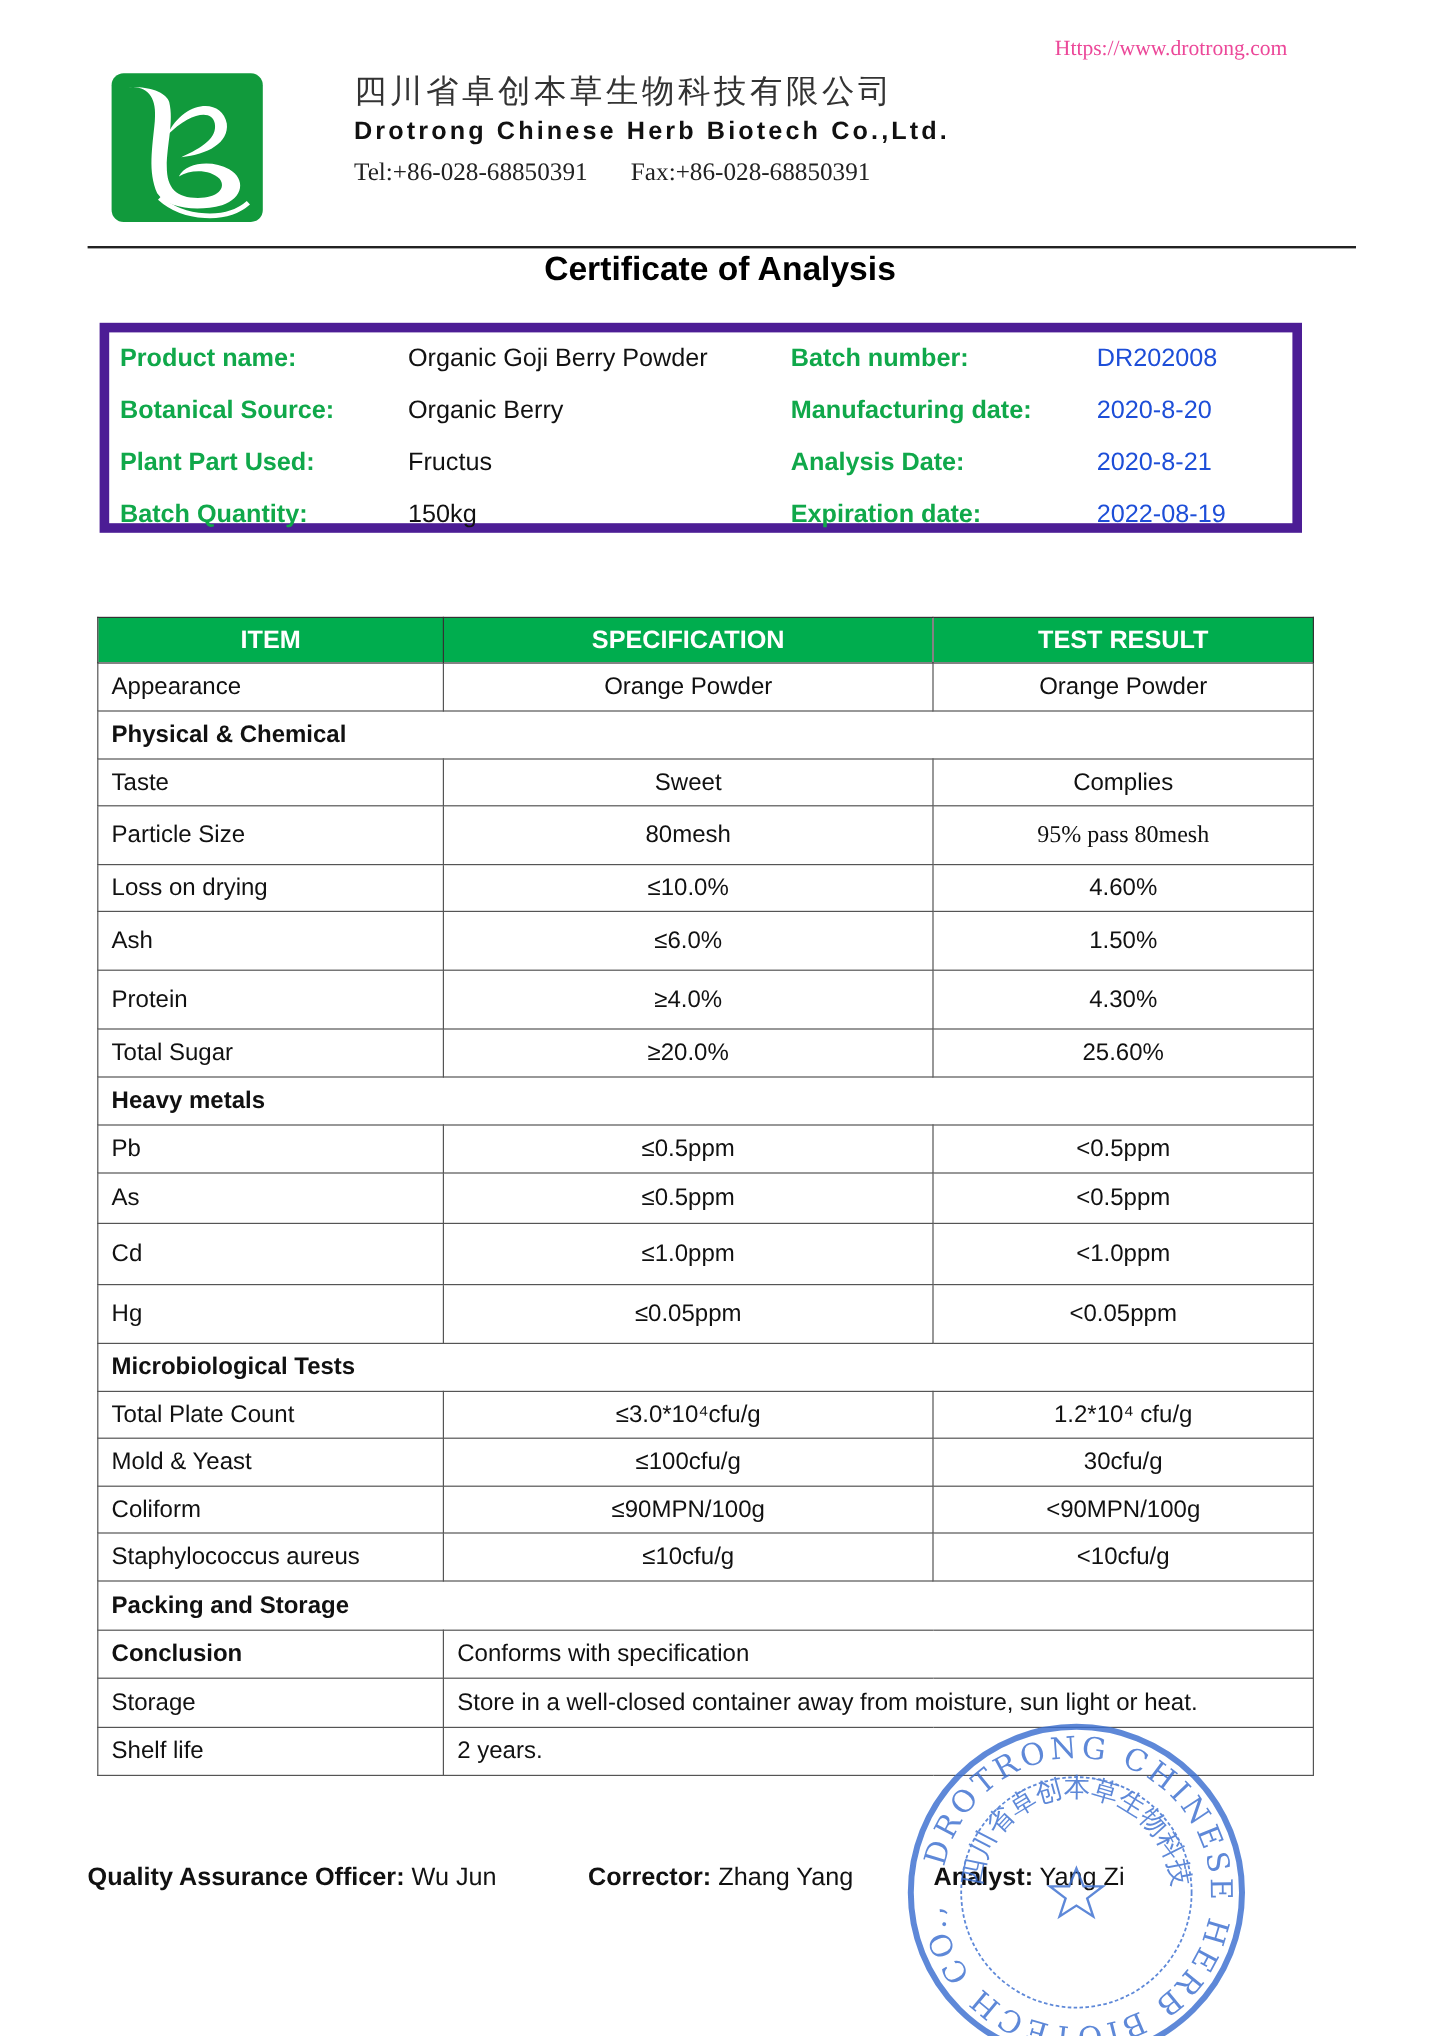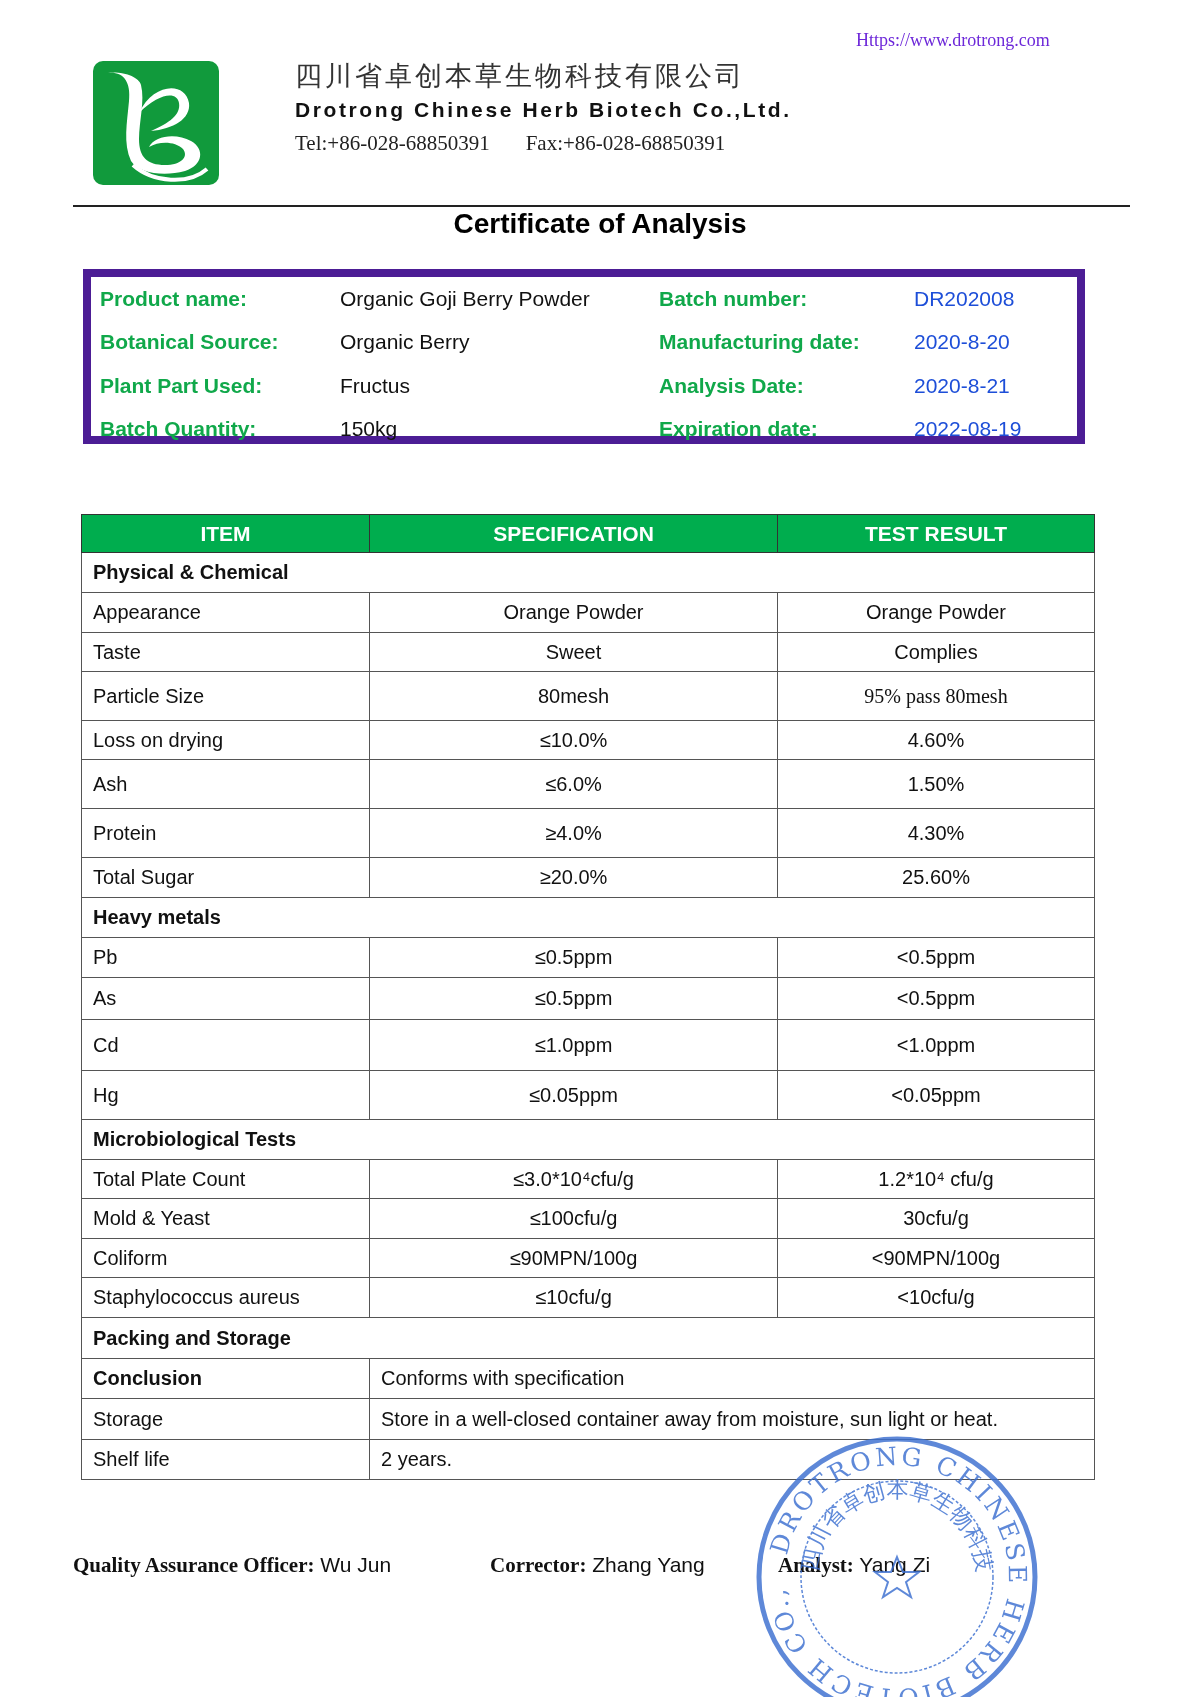--- a/index.html
+++ b/index.html
@@ -1,38 +1,38 @@
 <!DOCTYPE html>
 <html><head>
 <meta charset="utf-8">
 <style>
   html, body { margin:0; padding:0; background:#ffffff; }
   body { width:1200px; height:1697px; position:relative; overflow:hidden; font-family:"Liberation Sans", sans-serif; color:#111; }
   .abs { position:absolute; }
-  .url { left:856px; top:30px; font-family:"Liberation Serif", serif; font-size:18px; color:#6d28d9; }
+  .url { left:879px; top:30px; font-family:"Liberation Serif", serif; font-size:18px; color:#ec4899; }
   .logo { left:93px; top:61px; width:126px; height:124px; background:#119a3c; border-radius:10px; overflow:hidden; }
   .logo svg { width:126px; height:124px; display:block; }
   .cn-name { left:295px; top:58px; font-family:"DejaVu Serif", serif; font-size:27px; letter-spacing:3px; color:#333; }
   .en-name { left:295px; top:98px; font-size:21px; font-weight:bold; letter-spacing:2.6px; color:#111; }
   .tel { left:295px; top:131px; font-family:"Liberation Serif", serif; font-size:21px; color:#222; word-spacing:2px; }
   .tel .fax { margin-left:36px; }
   .rule { left:73px; top:205px; width:1057px; height:2px; background:#222; }
   .title { left:0; width:1200px; top:208px; text-align:center; font-size:28px; font-weight:bold; color:#000; }
   .infobox { left:83px; top:269px; width:1002px; height:175px; border:8px solid #4c1d95; box-sizing:border-box; }
   .info-row { position:absolute; left:0; width:100%; height:40px; font-size:21px; }
   .info-row span { position:absolute; top:0; }
   .lbl { color:#10a84a; font-weight:bold; }
   .l1 { left:9px; } .v1 { left:249px; color:#111; } .l2 { left:568px; } .v2 { left:823px; color:#1d4ed8; }
   table.coa { position:absolute; left:81px; top:514px; width:1013px; border-collapse:collapse; table-layout:fixed; font-size:20px; }
   table.coa td, table.coa th { border:1.5px solid #555; padding:0 11px; overflow:hidden; white-space:nowrap; }
   table.coa th { background:#00ad4e; color:#fff; font-weight:bold; font-size:21px; height:37px; text-align:center; border-color:#333; }
   table.coa td.c { text-align:center; }
   table.coa td.sec { font-weight:bold; }
   .sig { top:1553px; font-size:21px; color:#111; }
-  .sig b { font-weight:bold;font-family:Liberation Serif, serif; }
+  .sig b { font-weight:bold; }
   .stamp { left:752px; top:1432px; width:290px; height:290px; opacity:0.82; pointer-events:none; }
 </style>
 </head>
 <body>
 
 <div class="abs url">Https://www.drotrong.com</div>
 
 <div class="abs logo">
   <svg viewBox="0 0 126 124">
     <path d="M14 12 C30 10 38 20 36 40 C34 62 30 82 38 100 C46 112 70 116 92 110 C110 104 112 88 98 80 C84 72 62 74 56 86 C66 80 82 80 90 88 C96 96 88 104 72 104 C54 104 46 96 46 78 C46 60 52 40 48 24 C46 16 30 10 14 12 Z" fill="#fff"></path>
@@ -85,26 +85,26 @@
     </colgroup>
   <thead>
     <tr>
       <th>ITEM</th>
       <th>SPECIFICATION</th>
       <th>TEST RESULT</th>
     </tr>
   </thead>
   <tbody>
     <tr style="height:40px">
-        <td colspan="3" class="sec">Physical &amp; Chemical</td>
-      </tr>
-    <tr style="height:40px">
         <td>Appearance</td>
         <td class="c">Orange Powder</td>
         <td class="c">Orange Powder</td>
+      </tr>
+    <tr style="height:40px">
+        <td colspan="3" class="sec">Physical &amp; Chemical</td>
       </tr>
     <tr style="height:39px">
         <td>Taste</td>
         <td class="c">Sweet</td>
         <td class="c">Complies</td>
       </tr>
     <tr style="height:49px">
         <td>Particle Size</td>
         <td class="c">80mesh</td>
         <td class="c" style="font-family:Liberation Serif, serif;">95% pass 80mesh</td>

